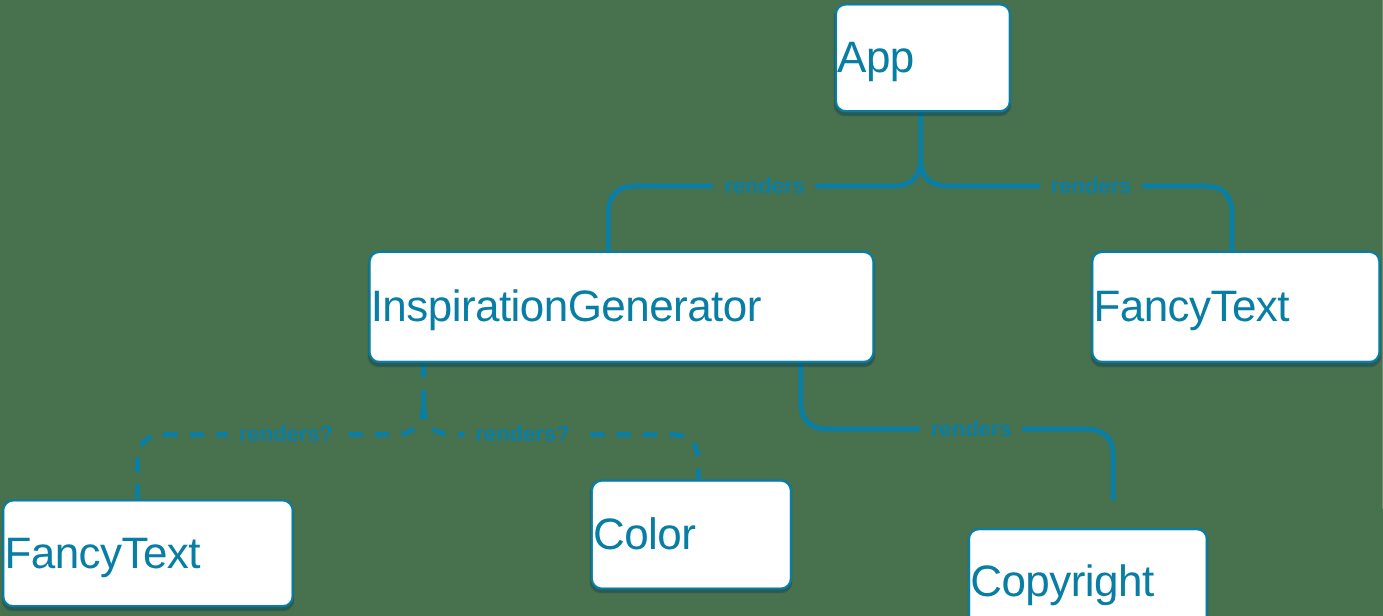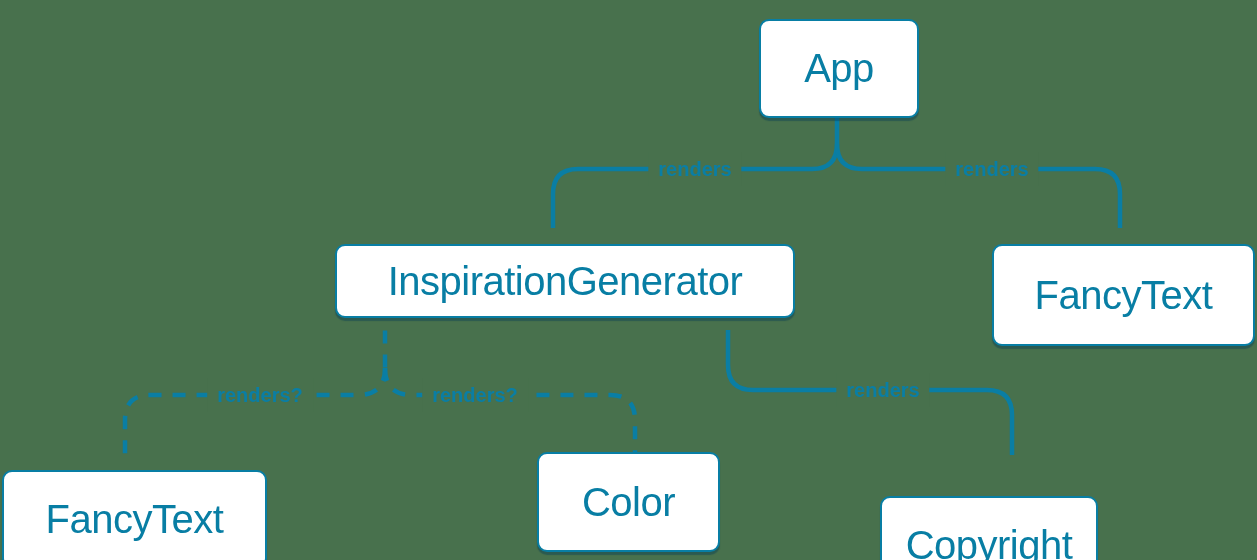--- a/index.html
+++ b/index.html
@@ -31,23 +31,21 @@
     stroke-dasharray: 13 11;
   }
   .node {
     position: absolute;
     background: #ffffff;
     border: 2.5px solid #087ea4;
     border-radius: 10px;
     box-shadow: 0 3px 1px rgba(9, 61, 84, 0.45);
     display: flex;
     align-items: center;
-    justify-content: center;
     box-sizing: border-box;
-    margin-top: 16px;
   }
   .node span {
     color: #087ea4;
     font-size: 40px;
     letter-spacing: -0.5px;
     white-space: nowrap;
   }
   .edge-label {
     position: absolute;
     transform: translate(-50%, -50%);
@@ -85,21 +83,21 @@
   <span class="edge-label" style="left:695px; top:169px">renders</span>
   <span class="edge-label" style="left:992px; top:169px">renders</span>
   <span class="edge-label" style="left:260px; top:395px">renders?</span>
   <span class="edge-label" style="left:475px; top:395px">renders?</span>
   <span class="edge-label" style="left:883px; top:390px">renders</span>
 
   <div class="node" style="left:759px; top:3px; width:160px; height:99px">
     <span>App</span>
   </div>
 
-  <div class="node" style="left:335px; top:228px; width:460px; height:74px">
+  <div class="node" style="left:335px; top:228px; width:460px; height:102px">
     <span>InspirationGenerator</span>
   </div>
 
   <div class="node" style="left:992px; top:228px; width:263px; height:102px">
     <span>FancyText</span>
   </div>
 
   <div class="node" style="left:2px; top:454px; width:265px; height:98px">
     <span>FancyText</span>
   </div>

